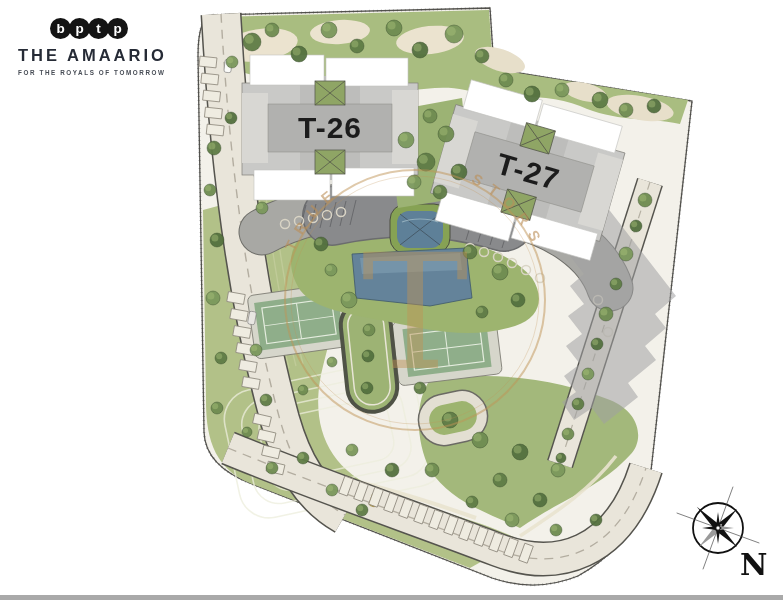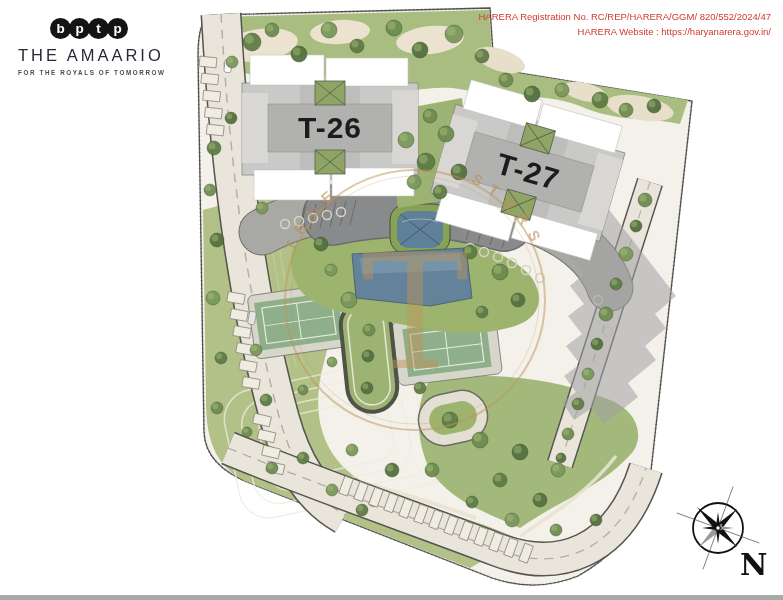--- a/index.html
+++ b/index.html
@@ -6,21 +6,21 @@
   .stage{position:relative;width:783px;height:600px;background:#ffffff;overflow:hidden;
          font-family:"Liberation Sans",sans-serif;}
   .plan-svg{position:absolute;left:0;top:0;}
   
   .brand{position:absolute;left:18px;top:18px;width:142px;text-align:center;}
   .discs{display:flex;justify-content:center;}
   .disc{width:21px;height:21px;border-radius:50%;background:#141414;color:#fff;
         display:flex;align-items:center;justify-content:center;
         font-weight:bold;font-size:13.5px;margin-left:-2px;line-height:1;}
   .disc:first-child{margin-left:0;}
-  .brand-title{margin-top:7px;font-size:16.5px;letter-spacing:3px;color:#262b36;white-space:nowrap;}
+  .brand-title{margin-top:7px;font-size:16.5px;letter-spacing:3px;color:#262b36;white-space:nowrap;font-weight:bold;}
   .brand-tagline{margin-top:4px;font-size:6.3px;font-weight:bold;letter-spacing:1.6px;color:#474c55;white-space:nowrap;}
   
   .harera{position:absolute;right:12px;top:9px;text-align:right;font-size:9.5px;
           line-height:1.6;color:#cf3a2e;}
   
   .disclaimer{position:absolute;left:30px;top:568px;font-size:9.5px;color:#2b2b2b;}
   .bottom-bar{position:absolute;left:0;bottom:0;width:100%;height:5px;background:#a9a9a9;}
 </style>
 </head>
 <body>
@@ -397,20 +397,16 @@
   <div class="discs">
     <div class="disc">b</div>
     <div class="disc">p</div>
     <div class="disc">t</div>
     <div class="disc">p</div>
   </div>
   <div class="brand-title">THE AMAARIO</div>
   <div class="brand-tagline">FOR THE ROYALS OF TOMORROW</div>
 </div>
 
-<div class="harera">
-  <div>HARERA Registration No. RC/REP/HARERA/GGM/ 820/552/2024/47</div>
-  <div>HARERA Website : https://haryanarera.gov.in/</div>
+
+<div class="bottom-bar"></div>
+
 </div>
 
-<div class="bottom-bar"></div>
-
-</div>
-
 </body></html>

